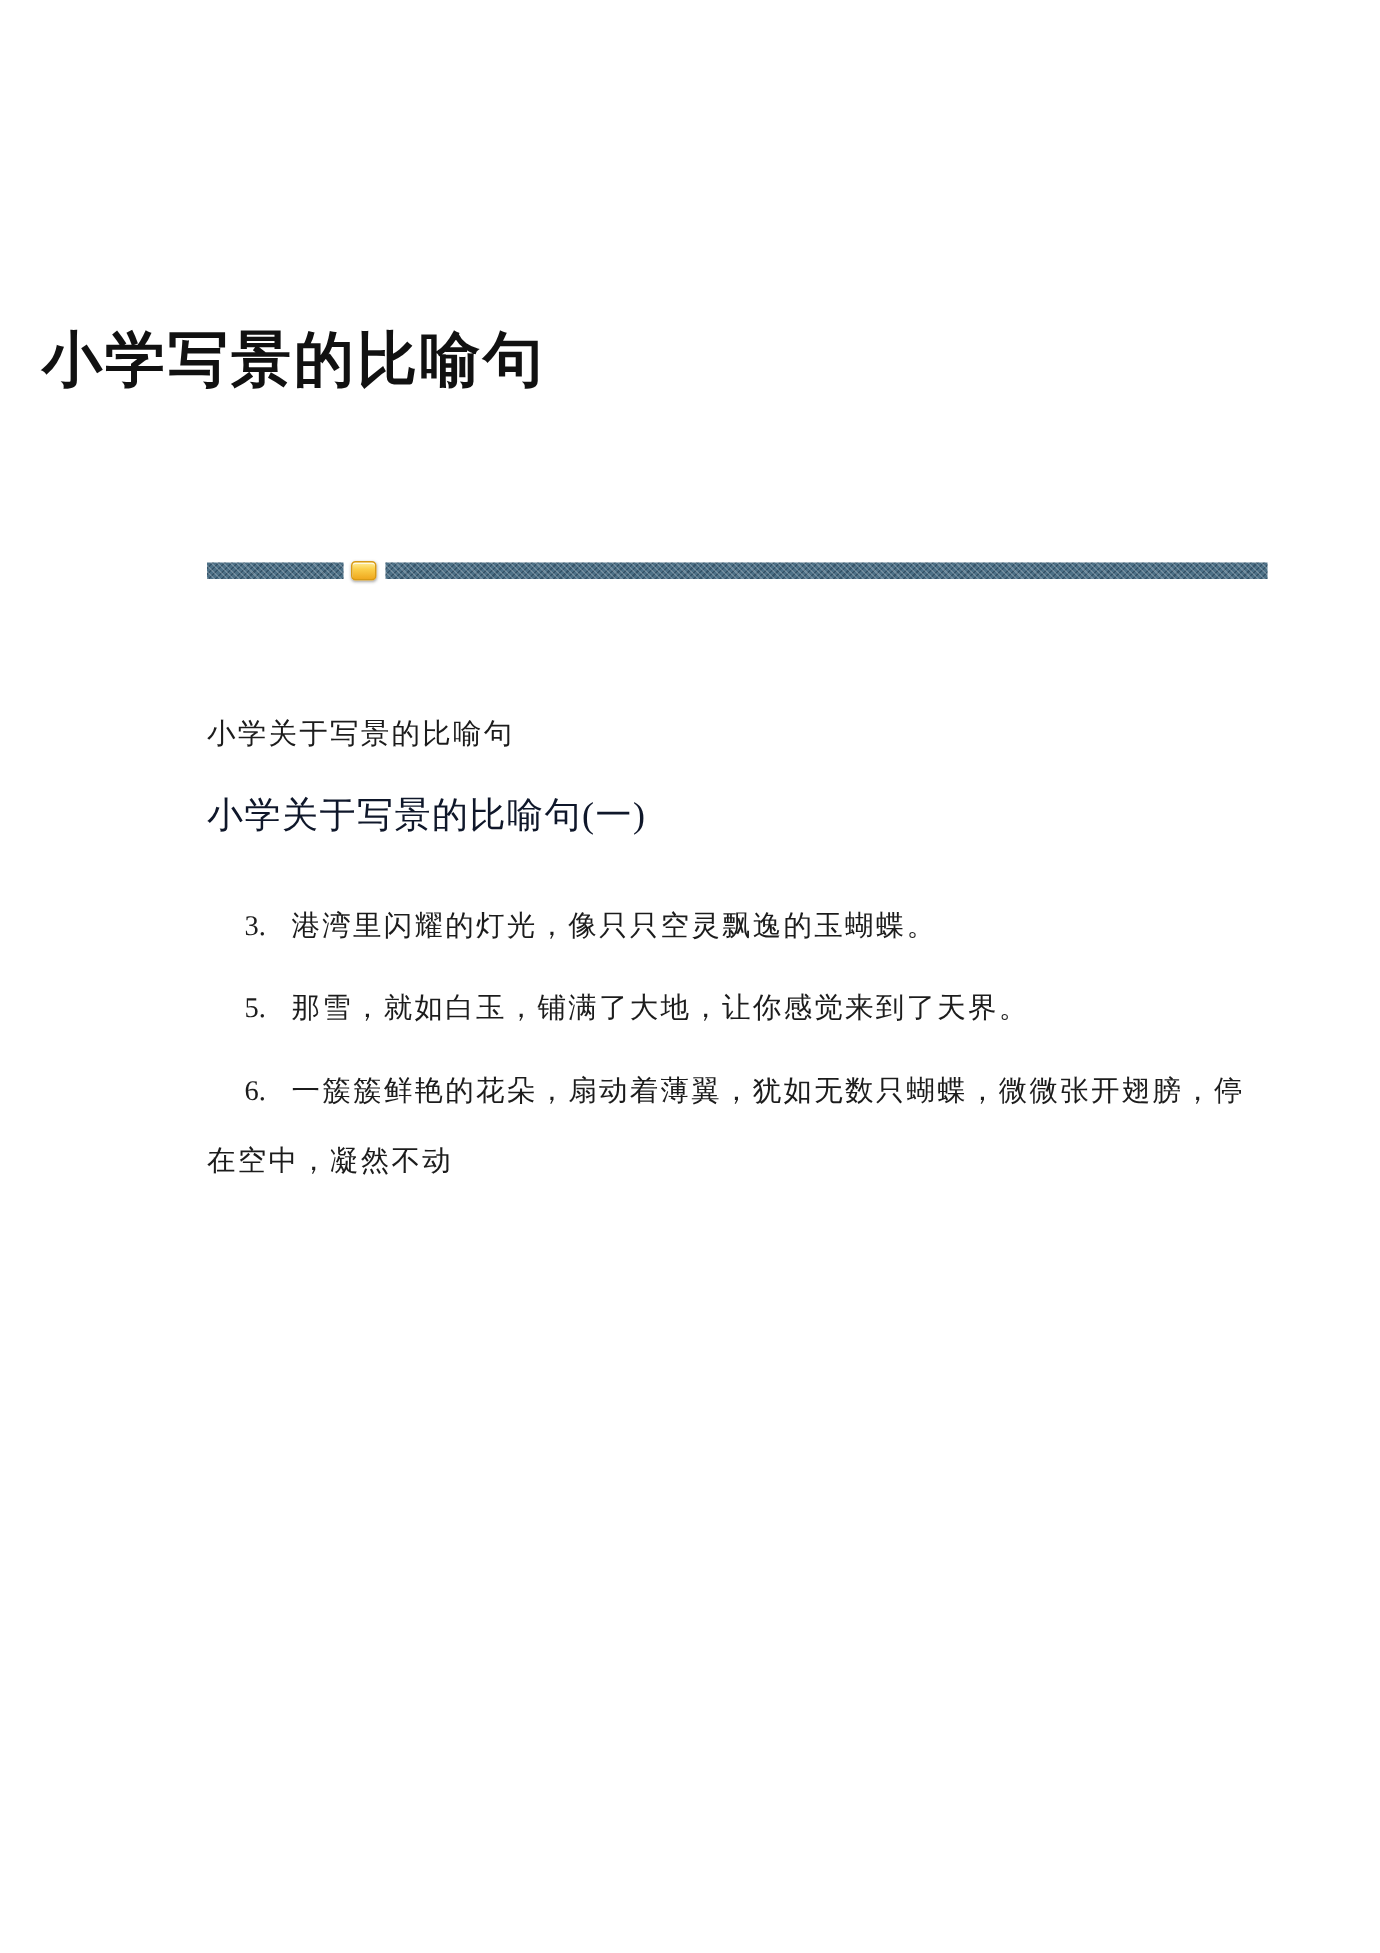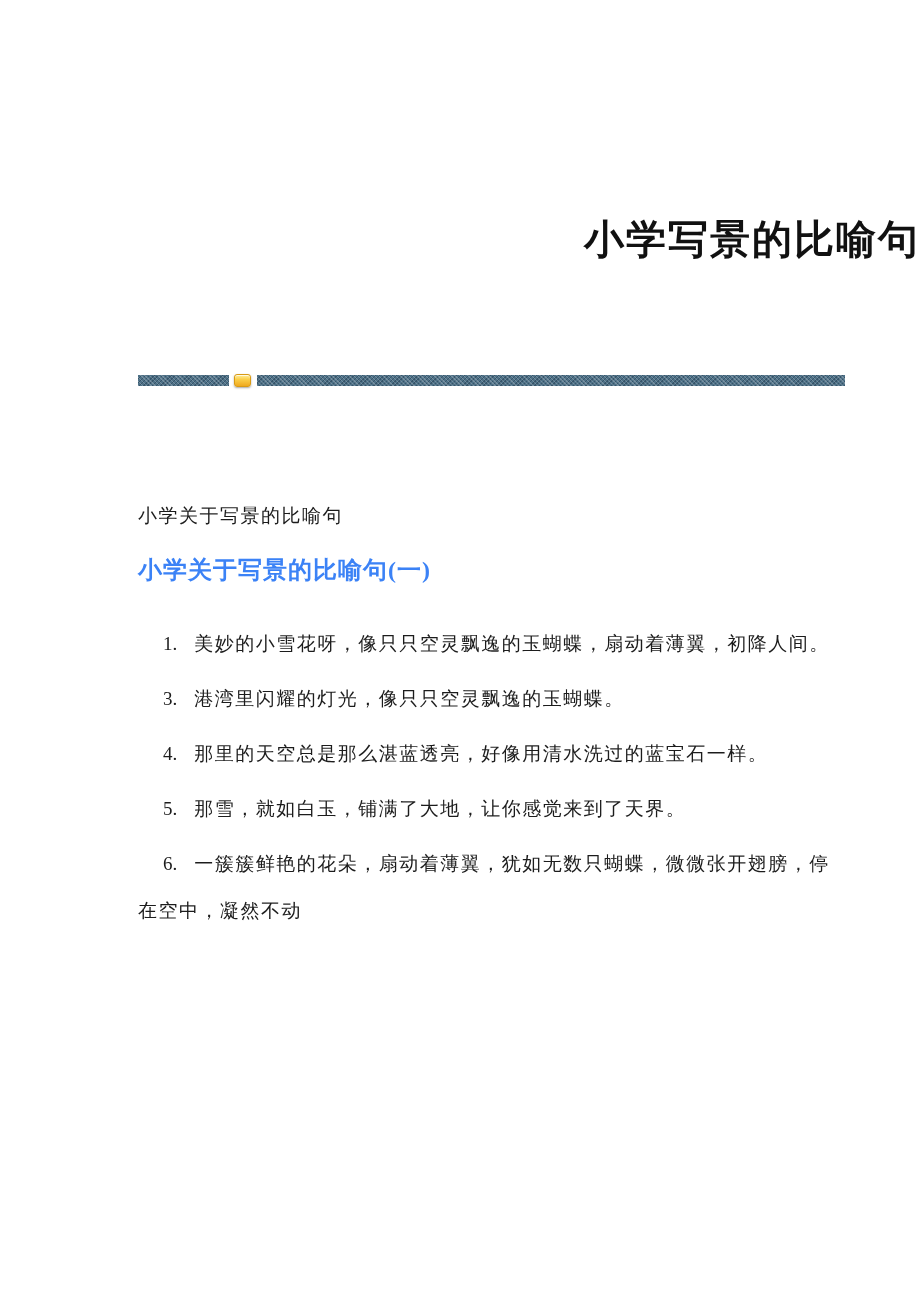--- a/index.html
+++ b/index.html
@@ -8,26 +8,27 @@
     width:920px; height:1302px;
     margin:0 auto;
     background:#ffffff;
     font-family:"Liberation Serif", serif;
     color:#1c1c1c;
     overflow:hidden;
   }
   .doc-title {
     margin:0;
     padding-top:216px;
-    text-align:right;
+    text-align:left;
     font-size:40px;
     font-weight:700;
     letter-spacing:2px;
     line-height:48px;
     color:#111111;
+    padding-left:28px;
   }
   .divider {
     margin:110px 75px 0 138px;
     display:flex;
     align-items:center;
     height:13px;
   }
   .bar {
     height:11px;
     background-color:#4d7086;
@@ -45,31 +46,30 @@
     border:1px solid #d89a15;
     box-shadow:0 1px 2px rgba(60,60,60,0.45), inset 0 1px 0 rgba(255,255,255,0.7);
     box-sizing:border-box;
     flex:0 0 auto;
   }
   .content {
     padding:79px 75px 0 138px;
     font-size:19px;
     letter-spacing:1.5px;
     line-height:47px;
-    margin-top:26px;
   }
   .content p { margin:0 0 8px 0; }
   .lead { text-indent:38px; }
   .section-heading {
     margin:6px 0 26px 0;
     font-size:24px;
-    font-weight:700;
+    font-weight:400;
     letter-spacing:1px;
     line-height:47px;
-    color:#3b82f6;
+    color:#0f172a;
   }
   .item { text-indent:25px; }
   .item .num {
     letter-spacing:0;
     margin-right:17px;
   }
 </style>
 </head>
 <body>
 
@@ -84,27 +84,21 @@
   </div>
 
   <div class="content">
 
     <p class="subtitle">小学关于写景的比喻句</p>
 
 
     <h2 class="section-heading">小学关于写景的比喻句(一)</h2>
 
     <p class="item">
-      <span class="num">1.</span><span>美妙的小雪花呀，像只只空灵飘逸的玉蝴蝶，扇动着薄翼，初降人间。</span>
-    </p>
-    <p class="item">
       <span class="num">3.</span><span>港湾里闪耀的灯光，像只只空灵飘逸的玉蝴蝶。</span>
-    </p>
-    <p class="item">
-      <span class="num">4.</span><span>那里的天空总是那么湛蓝透亮，好像用清水洗过的蓝宝石一样。</span>
     </p>
     <p class="item">
       <span class="num">5.</span><span>那雪，就如白玉，铺满了大地，让你感觉来到了天界。</span>
     </p>
     <p class="item">
       <span class="num">6.</span><span>一簇簇鲜艳的花朵，扇动着薄翼，犹如无数只蝴蝶，微微张开翅膀，停在空中，凝然不动</span>
     </p>
 
   </div>
 </div>

